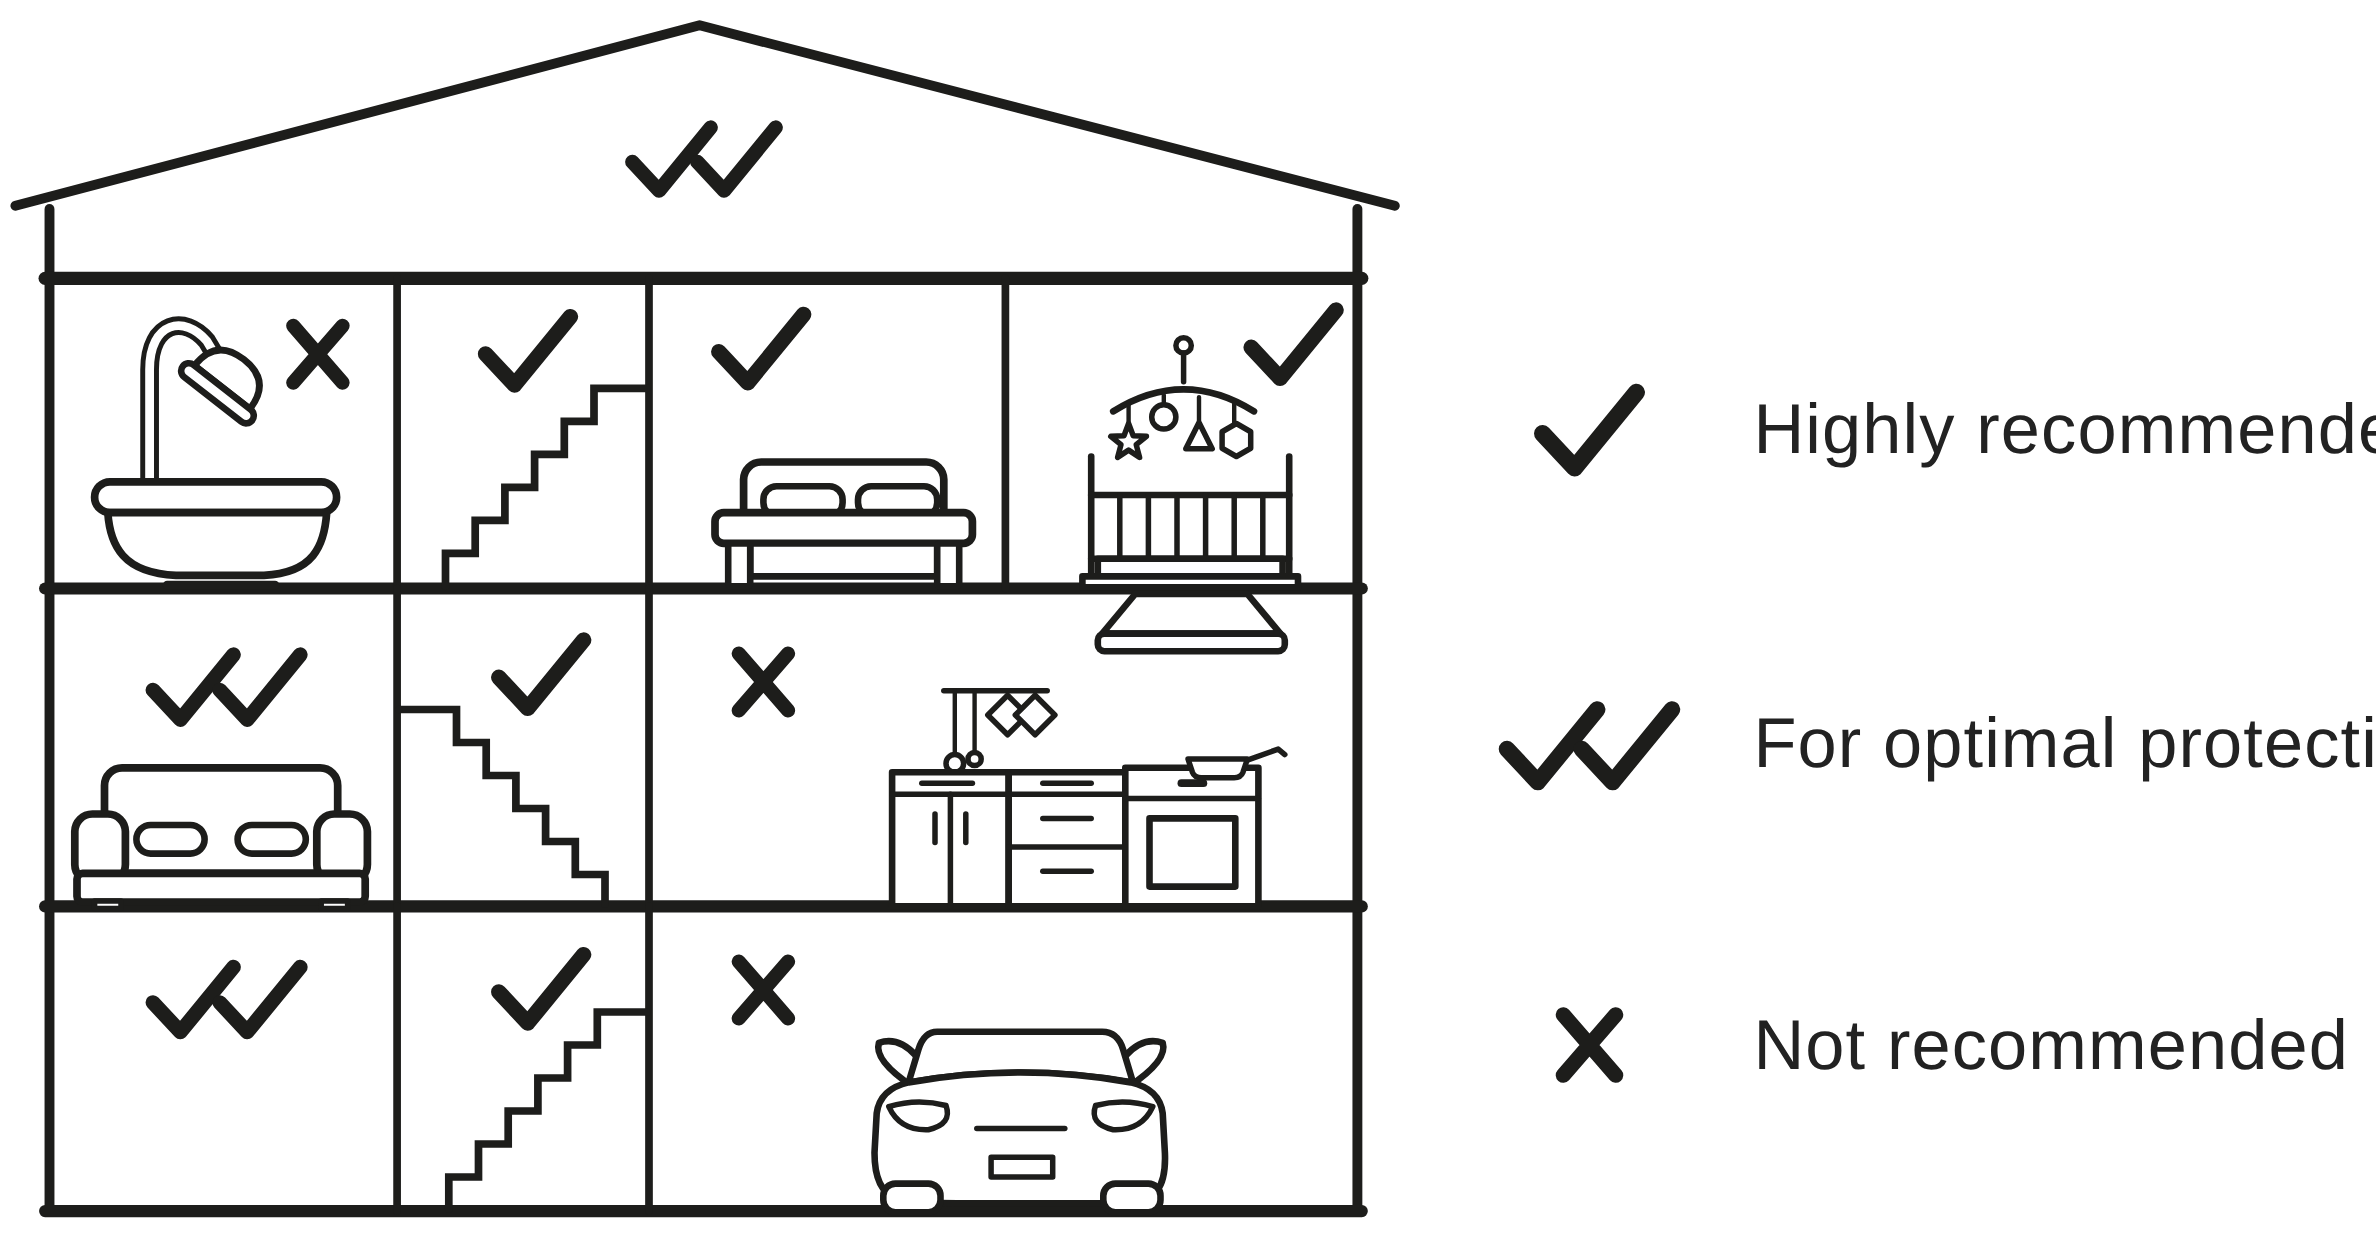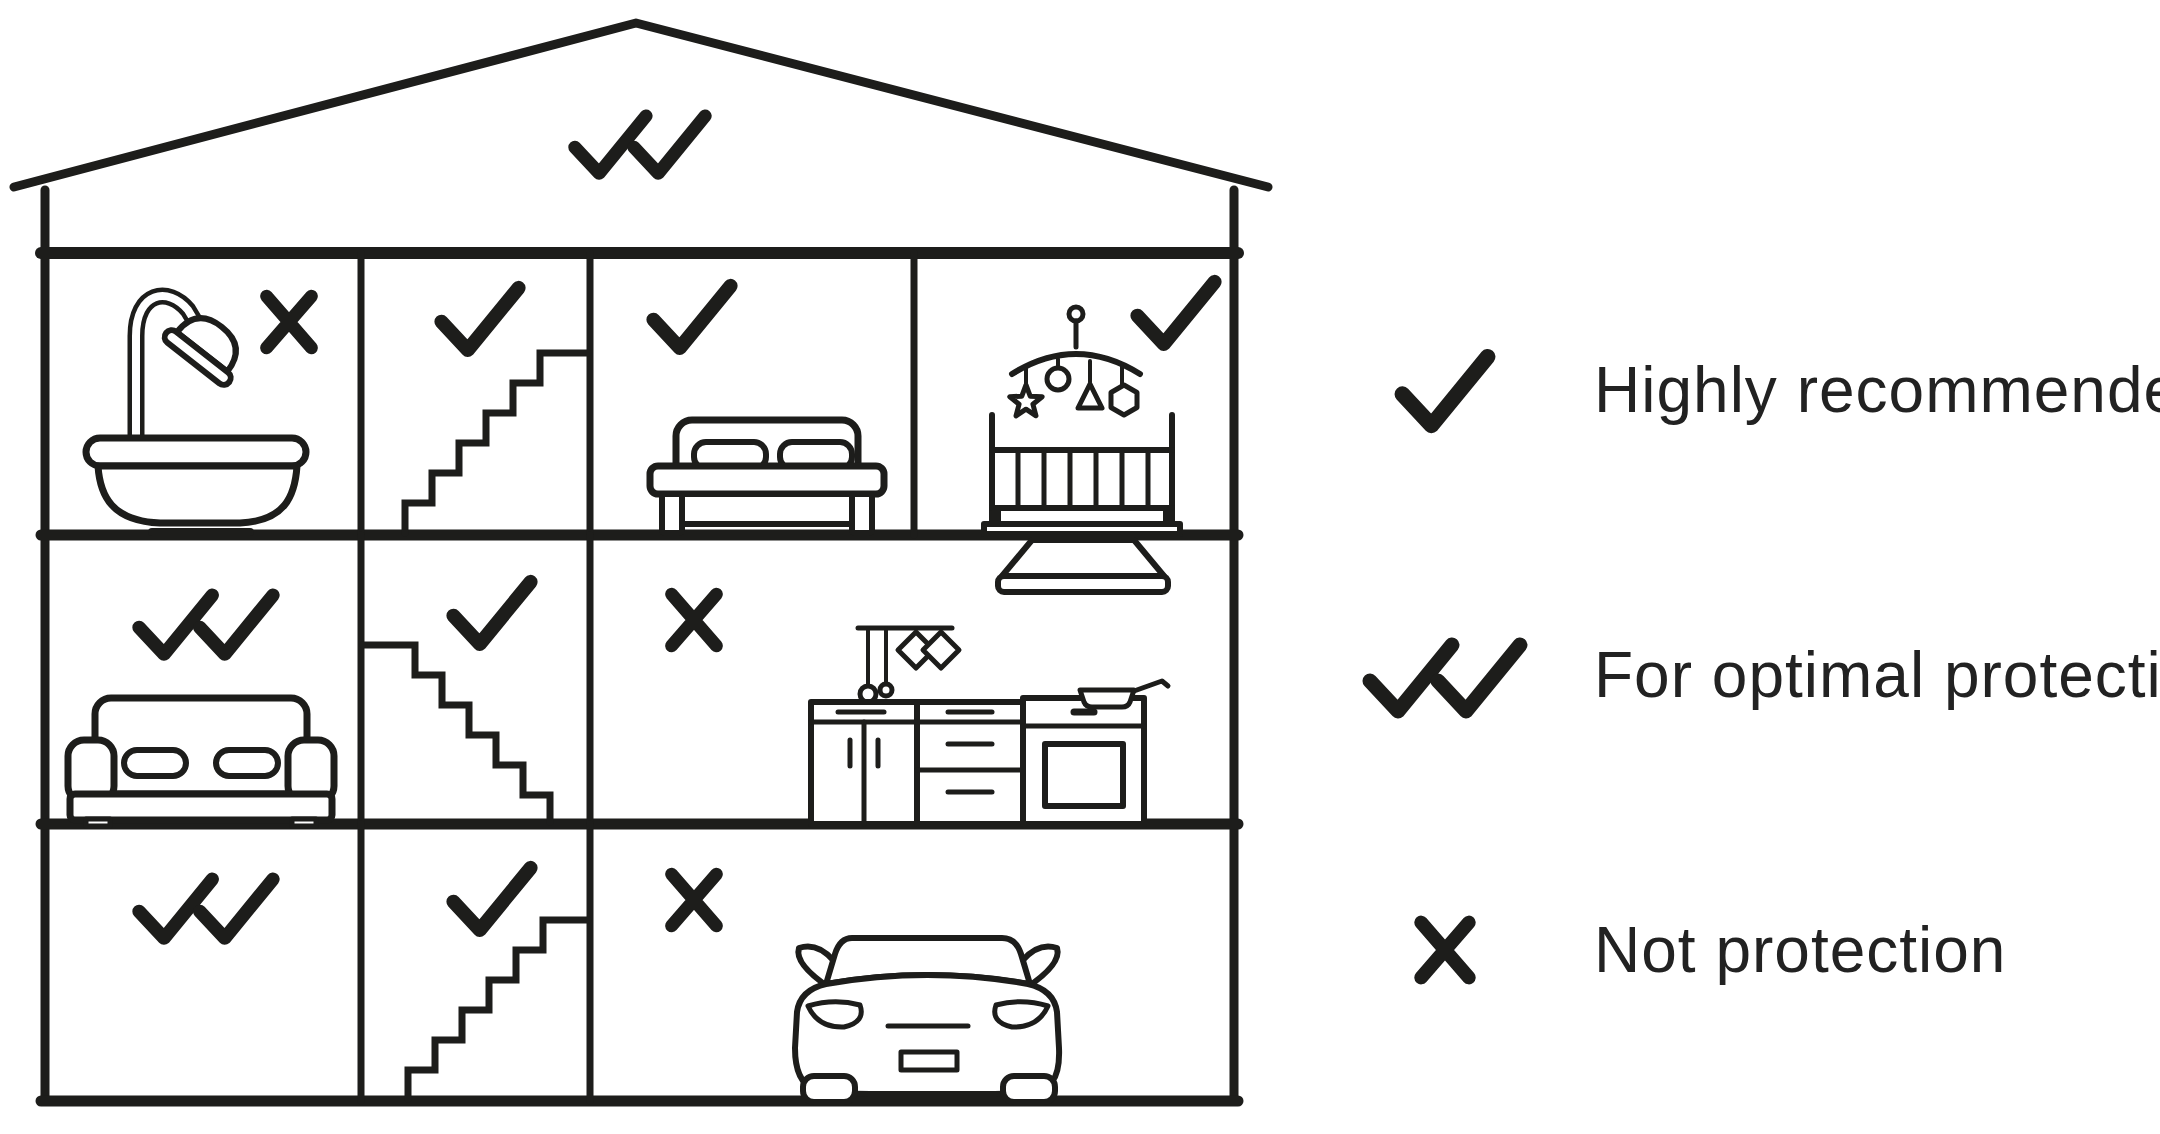--- a/index.html
+++ b/index.html
@@ -233,15 +233,15 @@
   <div class="legend-row" style="top:613px">
     <svg class="lg-ico" width="230" height="124" viewBox="-115 -62 230 124">
         <use href="#sym-check2" x="-84" y="-46" width="168" height="92"></use>
       </svg>
     <div class="legend-label">For optimal protection</div>
   </div>
   <div class="legend-row" style="top:888px">
     <svg class="lg-ico" width="230" height="124" viewBox="-115 -62 230 124">
         <use href="#sym-x" x="-33" y="-37.583333333333336" width="66" height="75.16666666666667"></use>
       </svg>
-    <div class="legend-label">Not protection</div>
+    <div class="legend-label">Not recommended</div>
   </div>
 </div>
 
 </body></html>

